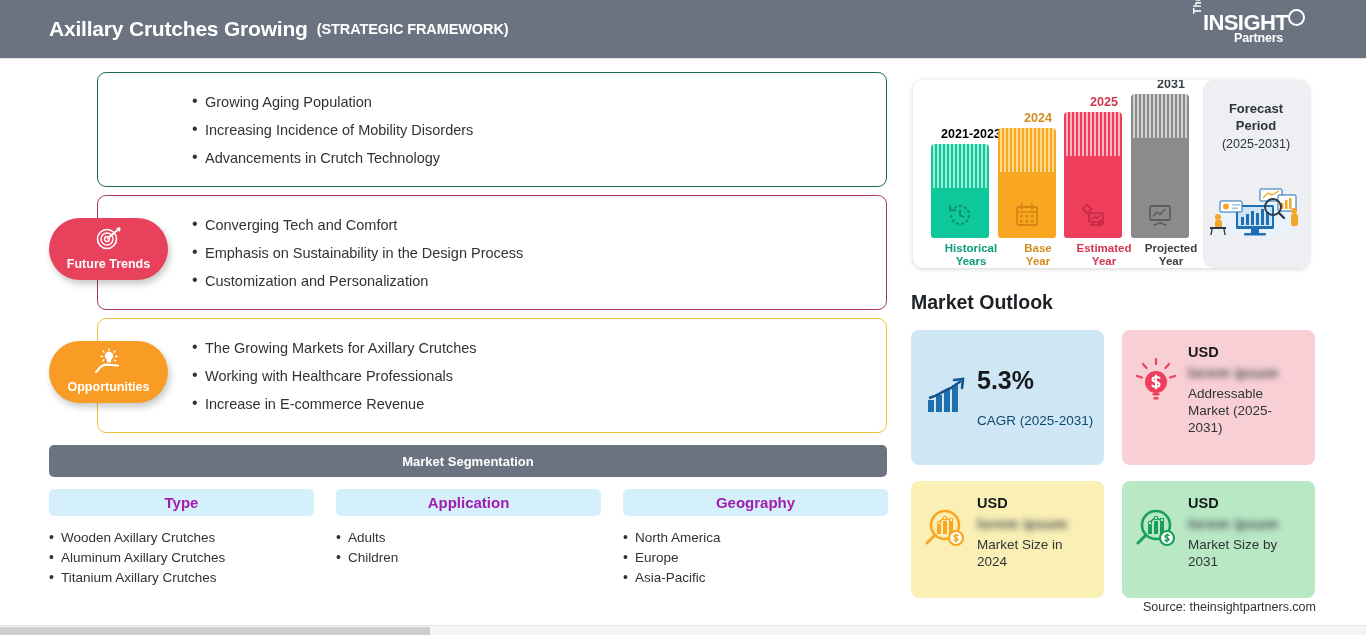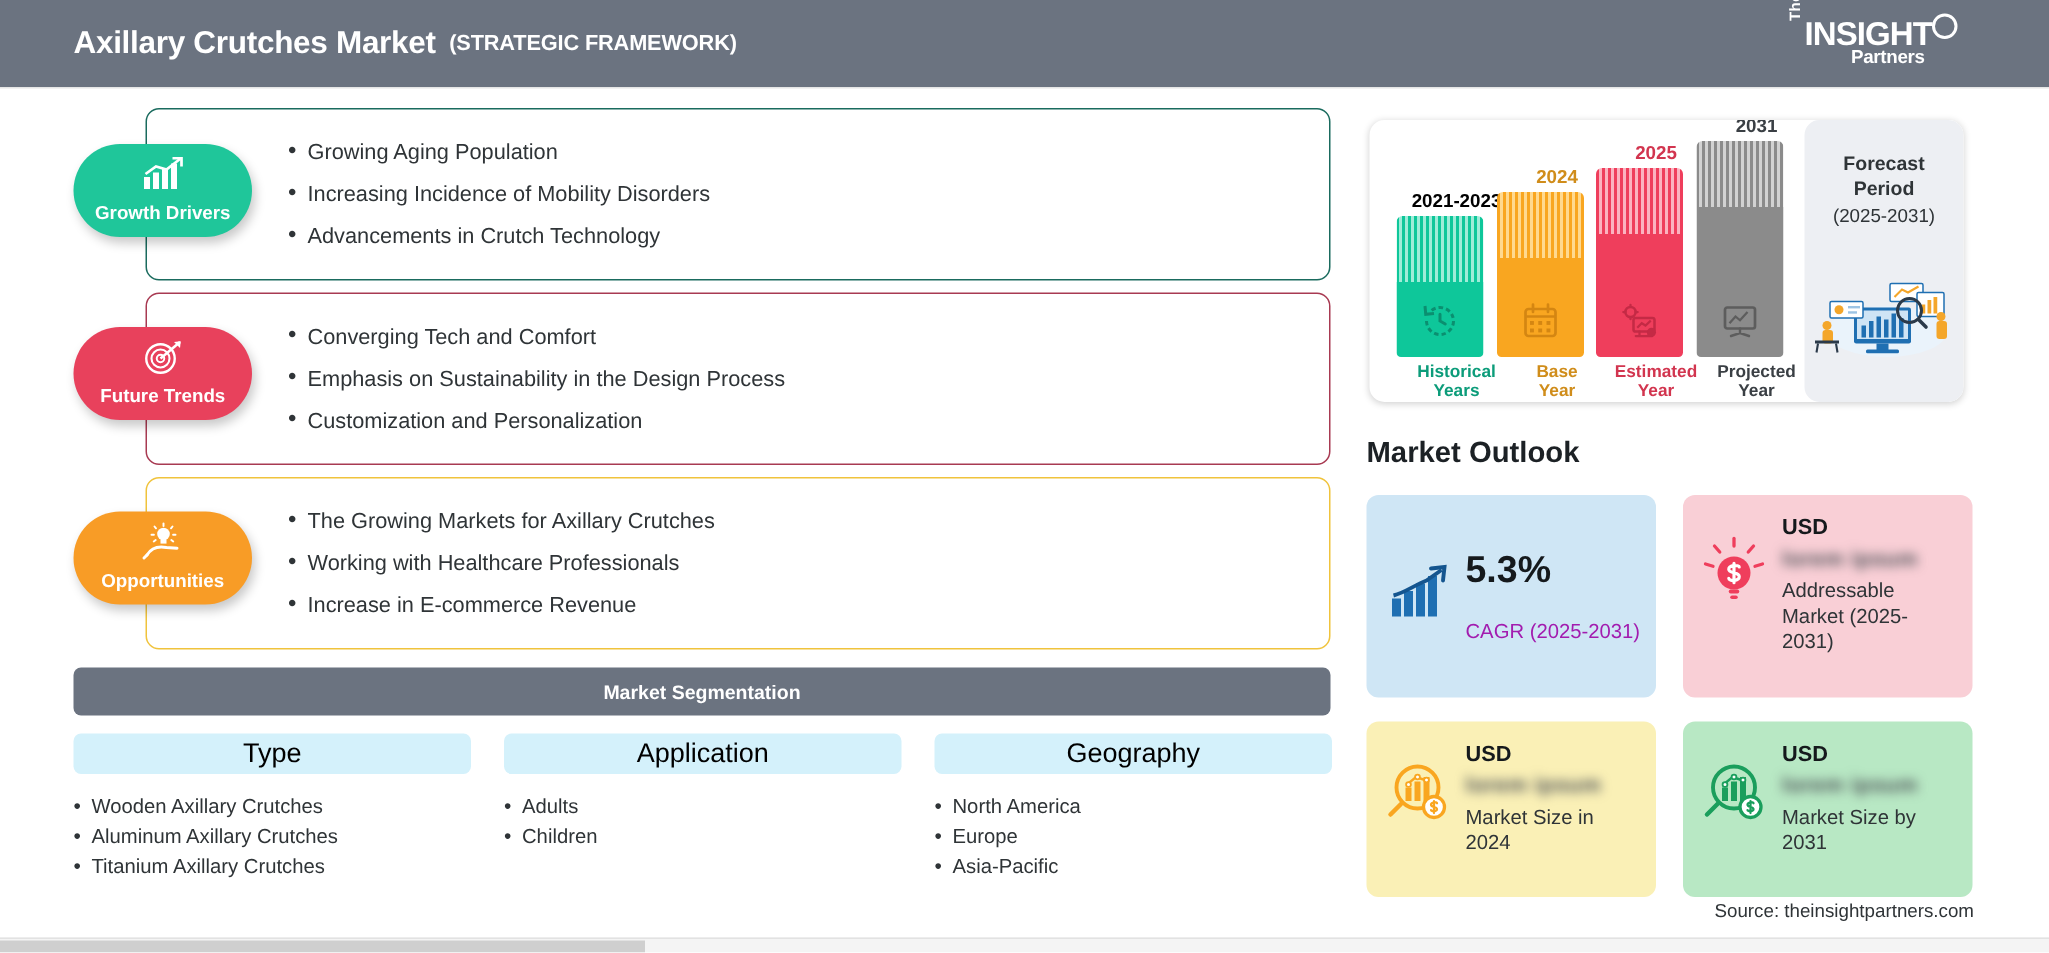--- a/index.html
+++ b/index.html
@@ -79,21 +79,21 @@
     display: flex; align-items: center; justify-content: center;
   }
   .seg-cols { position: absolute; left: 49px; top: 431px; width: 838px; }
   .seg-col { position: absolute; top: 0; width: 265px; }
   .seg-col.c0 { left: 0; }
   .seg-col.c1 { left: 287px; }
   .seg-col.c2 { left: 574px; }
   .seg-pill {
     height: 27px; background: #d4f1fb; border-radius: 5px;
     display: flex; align-items: center; justify-content: center;
-    font-size: 18px; font-weight: normal; color: #000000;
+    font-size: 15px; font-weight: bold; color: #a21caf;
   }
   .seg-items { margin-top: 12px; }
   .seg-items li {
     list-style: none; position: relative; padding-left: 12px;
     font-size: 13.5px; color: #2f3437; line-height: 20px;
   }
   .seg-items li::before {
     content: "\2022"; position: absolute; left: 0; top: -1px; font-size: 14px;
   }
 
@@ -130,21 +130,21 @@
     font-size: 19.5px; font-weight: bold; color: #1c2125;
   }
   .card { position: absolute; border-radius: 8px; }
   .card.cagr   { left: 911px; top: 330px; width: 193px; height: 135px; background: #cfe6f5; }
   .card.addr   { left: 1122px;top: 330px; width: 193px; height: 135px; background: #f9cfd6; }
   .card.size24 { left: 911px; top: 481px; width: 193px; height: 117px; background: #faf0b6; }
   .card.size31 { left: 1122px;top: 481px; width: 193px; height: 117px; background: #b8e8c4; }
 
   .cagr-row { display:flex; align-items:center; height:100%; padding-left: 14px; }
   .cagr-val { font-size: 25px; font-weight: bold; color: #15191c; line-height: 1; }
-  .cagr-lab { font-size: 13.5px; color: #a21caf; margin-top: 20px; }
+  .cagr-lab { font-size: 13.5px; color: #0c4a6e; margin-top: 20px; }
 
   .card-body { display:flex; padding: 14px 10px 0 12px; }
   .card-icon { flex: 0 0 48px; padding-top: 12px; }
   .card-text { padding-left: 6px; }
   .card-usd { font-size: 14.5px; font-weight: bold; color: #15191c; }
   .blur-val {
     margin-top: 5px; margin-bottom: 4px;
     font-size: 14.5px; font-weight: bold; color: #4a4f55;
     filter: blur(3.4px); letter-spacing: .4px; user-select: none;
   }
@@ -166,52 +166,39 @@
   .page-edge {
     position:absolute; left:0; top:58px; width:1366px; height:1px; background:#e6e6e6;
   }
 </style>
 </head>
 <body>
 
 <div class="page">
 
   <div class="header">
-    <div class="header-title">Axillary Crutches Market</div>
+    <div class="header-title">Axillary Crutches Growing</div>
     <div class="header-sub">(STRATEGIC FRAMEWORK)</div>
     <div class="logo">
       <div class="logo-the">The</div>
       <div class="logo-insight">INSIGHT</div>
       <div class="logo-partners">Partners</div>
       <div class="logo-circle"></div>
     </div>
   </div>
   <div class="page-edge"></div>
 
   <div class="left-col">
 
     <div class="drv-box green">
       <ul class="bullets">
         <li>Growing Aging Population</li>
         <li>Increasing Incidence of Mobility Disorders</li>
         <li>Advancements in Crutch Technology</li>
       </ul>
-    </div>
-    <div class="badge green">
-      <div class="badge-icon">
-        <svg width="30" height="24" viewBox="0 0 30 24">
-          <rect x="2" y="14" width="4" height="8" fill="#fff"></rect>
-          <rect x="8" y="11" width="4" height="11" fill="#fff"></rect>
-          <rect x="14" y="8" width="4" height="14" fill="#fff"></rect>
-          <rect x="20" y="5" width="4" height="17" fill="#fff"></rect>
-          <path d="M3 12 L10 7 L17 9 L26 2" stroke="#fff" stroke-width="1.8" fill="none"></path>
-          <path d="M21 1.5 L27 1.5 L27 7" stroke="#fff" stroke-width="1.8" fill="none"></path>
-        </svg>
-      </div>
-      <div class="badge-label">Growth Drivers</div>
     </div>
 
     <div class="drv-box red">
       <ul class="bullets">
         <li>Converging Tech and Comfort</li>
         <li>Emphasis on Sustainability in the Design Process</li>
         <li>Customization and Personalization</li>
       </ul>
     </div>
     <div class="badge red">

